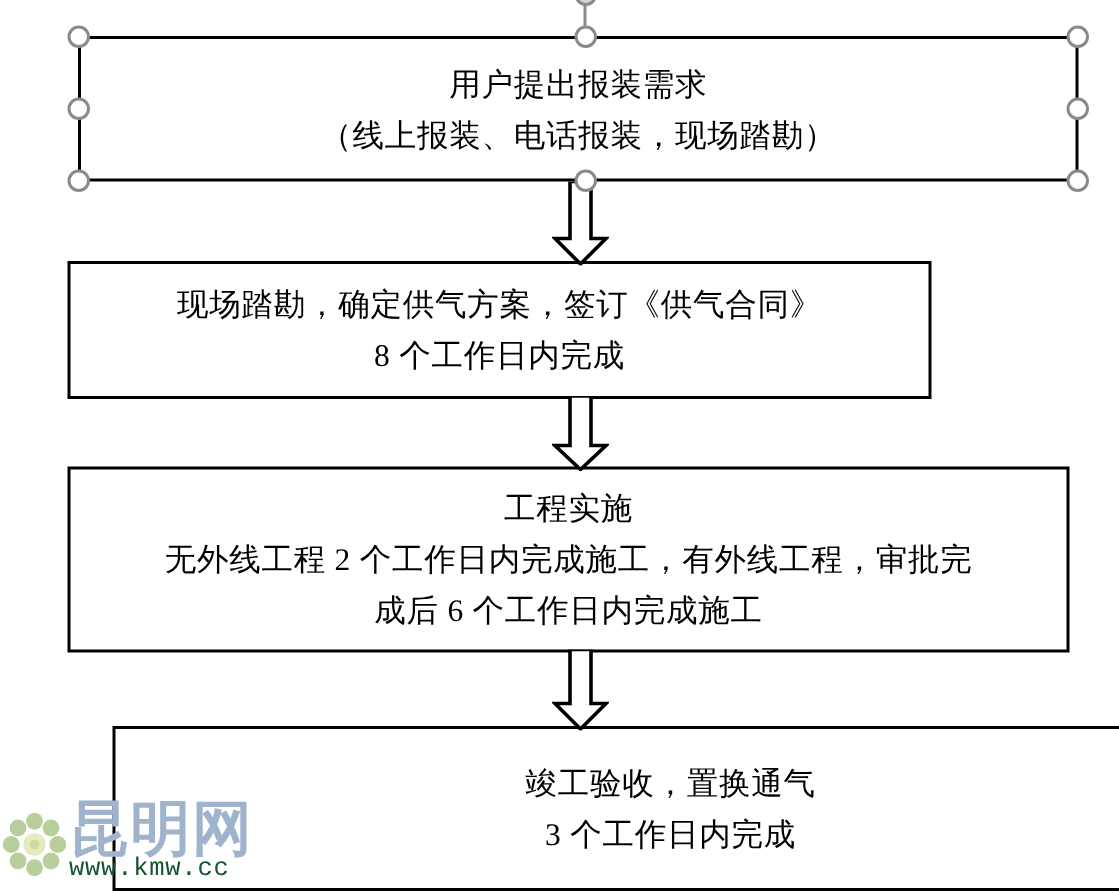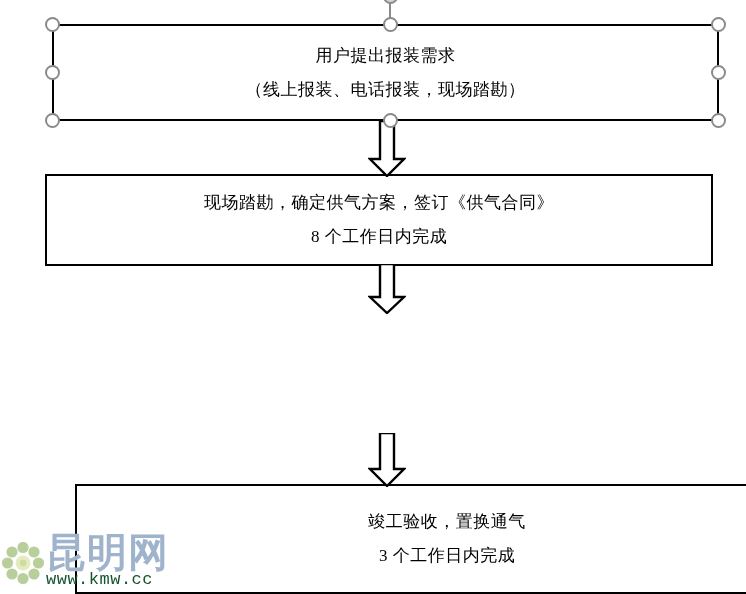--- a/index.html
+++ b/index.html
@@ -37,30 +37,30 @@
     z-index: 5;
   }
   .proc-box.selected {
     border: 2px solid #000000;
   }
 
   .box-line {
     display: block;
     text-align: center;
     color: #000000;
-    font-size: 17px;
+    font-size: 21px;
     line-height: 34px;
     letter-spacing: 0.5px;
     white-space: nowrap;
   }
 
   
   #box-1 { left: 52px; top: 24px;  width: 667px; height: 97px; }
   
-  #box-2 { left: 45px; top: 174px; width: 668px; height: 92px; }
+  #box-2 { left: 45px; top: 174px; width: 576px; height: 92px; }
   
   #box-3 { left: 45px; top: 311px; width: 668px; height: 124px; }
   
   #box-4 { left: 45px; top: 484px; width: 744px; height: 110px; margin-left: 30px; }
 
   
   .sel-handle {
     position: absolute;
     width: 15px;
     height: 15px;
@@ -160,20 +160,25 @@
 
   <div class="proc-box" id="box-2">
     <span class="box-line">现场踏勘，确定供气方案，签订《供气合同》</span>
     <span class="box-line">8 个工作日内完成</span>
   </div>
 
   <svg class="block-arrow" style="left:368px; top:264px;" width="38" height="50" viewBox="0 0 38 50">
     <polygon points="12,0 26,0 26,33 36,33 19,49 2,33 12,33" fill="#ffffff" stroke="#000000" stroke-width="2.4" stroke-linejoin="miter"></polygon>
   </svg>
 
+  <div class="proc-box" id="box-3">
+    <span class="box-line">工程实施</span>
+    <span class="box-line">无外线工程 2 个工作日内完成施工，有外线工程，审批完</span>
+    <span class="box-line">成后 6 个工作日内完成施工</span>
+  </div>
 
   <svg class="block-arrow" style="left:368px; top:433px;" width="38" height="54" viewBox="0 0 38 54">
     <polygon points="12,0 26,0 26,36 36,36 19,53 2,36 12,36" fill="#ffffff" stroke="#000000" stroke-width="2.4" stroke-linejoin="miter"></polygon>
   </svg>
 
   <div class="proc-box" id="box-4">
     <span class="box-line">竣工验收，置换通气</span>
     <span class="box-line">3 个工作日内完成</span>
   </div>
 

